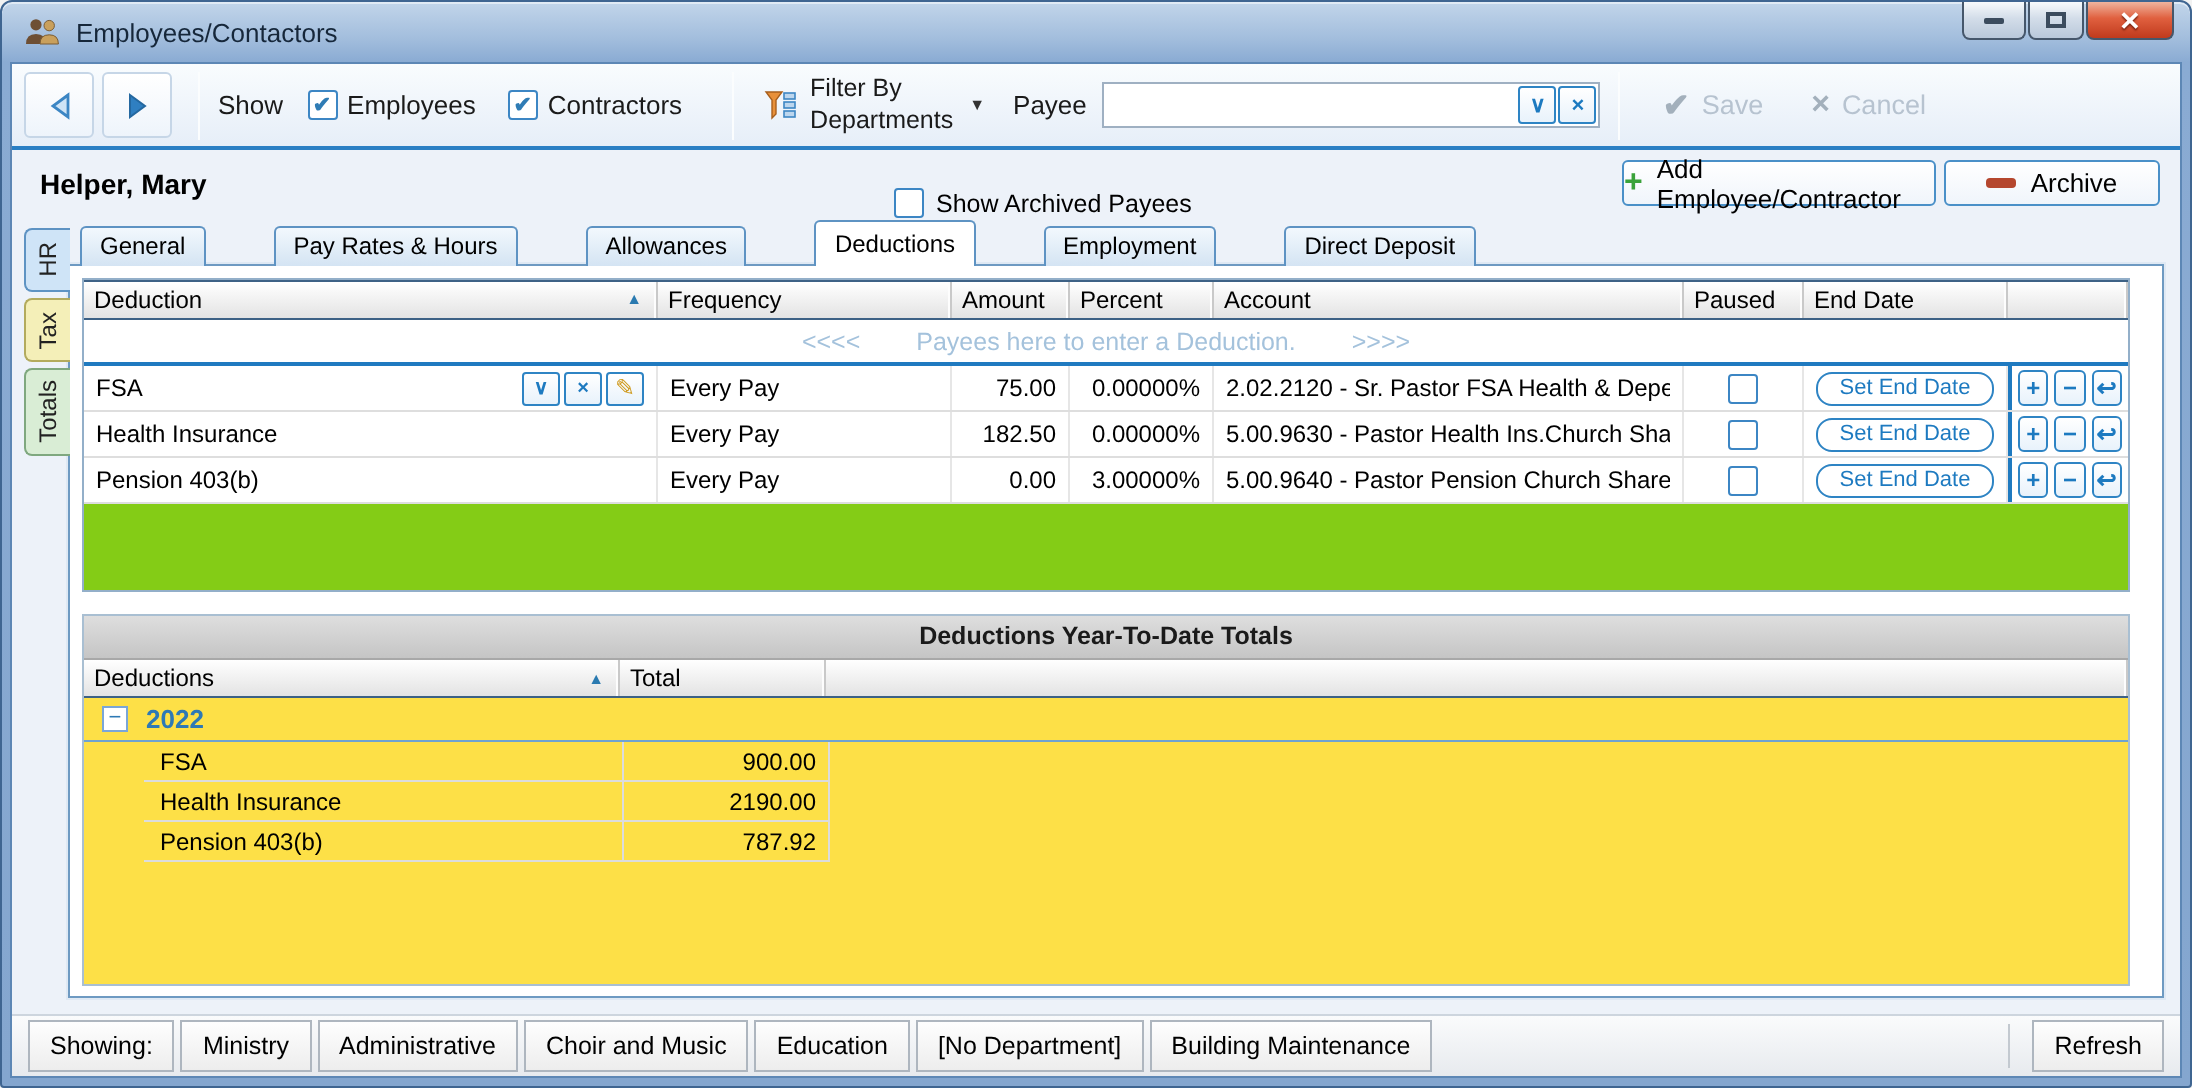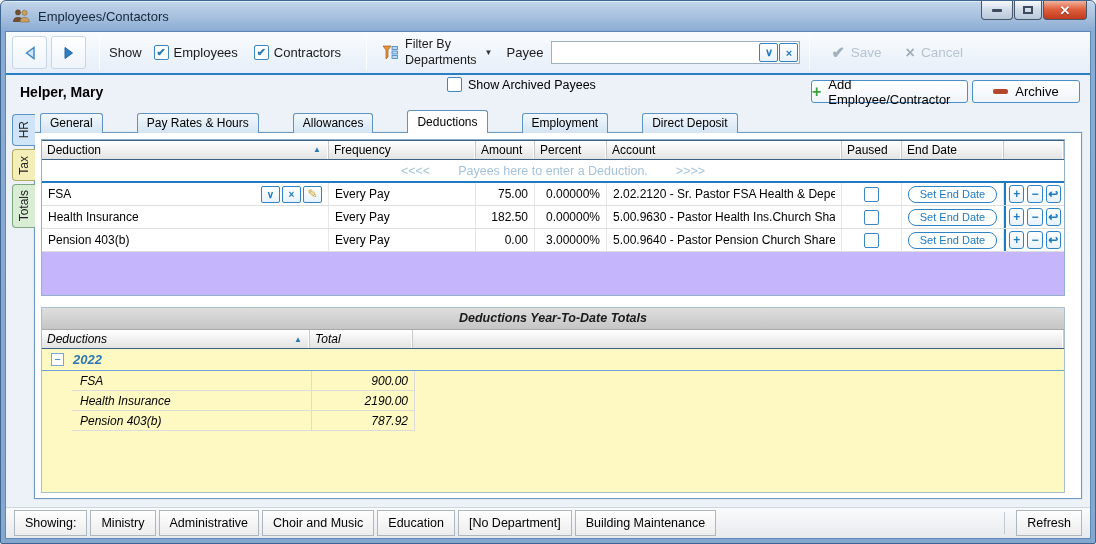--- a/index.html
+++ b/index.html
@@ -46,21 +46,21 @@
   .combo-btn { width:19px; height:19px; border:1px solid #2e84c4; border-radius:2px; margin-left:1px;
     background:linear-gradient(#fff,#e8f2fb); color:#1d7ac0; font-size:11px; font-weight:bold;
     display:flex; align-items:center; justify-content:center; }
   .sc-btn { display:flex; align-items:center; gap:6px; padding:0 12px; height:34px; }
   .sc-btn .ic { font-size:16px; font-weight:bold; color:#a3b0bc; }
   .sc-btn .lb { font-size:13.5px; color:#b7c3d0; }
 
   
   .payee-header { position:absolute; left:0; right:0; top:45px; height:32px; }
   .payee-name { position:absolute; left:14px; top:7px; font-size:14px; font-weight:bold; color:#000; }
-  .archived { position:absolute; left:441px; top:0; display:flex; gap:6px; align-items:center; font-size:12.5px; }
+  .archived { position:absolute; left:441px; top:17px; display:flex; gap:6px; align-items:center; font-size:12.5px; }
   .hdr-btn { position:absolute; top:3px; height:23px; border:1px solid #4a90c8; border-radius:3px;
     background:linear-gradient(#ffffff,#f0f5fb); display:flex; align-items:center; justify-content:center; gap:7px;
     font-size:13px; color:#000; }
   .add-btn { right:122px; width:157px; }
   .arch-btn { right:10px; width:108px; }
   .plus-ic { color:#3aa23a; font-size:16px; font-weight:bold; line-height:1; }
   .minus-ic { width:15px; height:5px; background:#b5472e; border-radius:2px; }
 
   
   .tabs { position:absolute; left:34px; top:78px; height:23px; display:flex; align-items:flex-end; z-index:3;gap:32px; }
@@ -75,21 +75,21 @@
   .st-hr { top:82px; height:32px; background:#cfe4f7; }
   .st-tax { top:117px; height:32px; background:#f4efb8; border-color:#b3ab5e; }
   .st-totals { top:152px; height:44px; background:#d9edd5; border-color:#7fa87f; }
 
   
   .panel { position:absolute; left:28px; right:8px; top:100px; height:367px;
     background:#fff; border:1px solid #6e9ac2; box-shadow:0 0 0 1px #dfe9f4; z-index:2; }
 
   
   .grid { position:absolute; left:6px; top:6px; width:1024px; height:157px;
-    border:1px solid #93afc9; background:#c4b5fd; overflow:hidden; }
+    border:1px solid #93afc9; background:#84cc16; overflow:hidden; }
   .g-head { display:flex; height:20px; border-top:1px solid #3d6185; border-bottom:1px solid #3d6185;
     background:linear-gradient(#ffffff,#e3e3e3); }
   .g-head .gc { border-right:1px solid #c9c9c9; box-shadow:inset -1px 0 0 #fdfdfd; font-size:12px;
     line-height:18px; padding:0 5px; display:flex; align-items:center; }
   .sort { margin-left:auto; color:#2a7ab0; font-size:8px; padding-right:2px; }
   .c-ded { width:287px; } .c-frq { width:147px; } .c-amt { width:59px; } .c-pct { width:72px; }
   .c-acc { width:235px; } .c-pau { width:60px; } .c-end { width:102px; } .c-act { flex:1; }
 
   .hint-row { height:23px; display:flex; align-items:center; justify-content:center; gap:28px;
     color:#a4c2dc; font-size:12.5px; border-bottom:2px solid #1f7ac0; background:#fff; }
@@ -107,21 +107,21 @@
     display:flex; align-items:center; justify-content:center; }
   .mini .pencil { color:#cf9a1e; font-size:12px; font-weight:normal; }
   .sed-btn { width:92px; height:17px; border:1px solid #2e84c4; border-radius:8px; background:#fff;
     color:#1d7ac0; font-size:11px; display:flex; align-items:center; justify-content:center; }
   .act { width:18px; height:18px; border:1px solid #2e84c4; border-radius:3px;
     background:linear-gradient(#fff,#e8f2fb); color:#1d7ac0; font-size:12px; font-weight:bold;
     display:flex; align-items:center; justify-content:center; line-height:1; }
 
   
   .ytd { position:absolute; left:6px; top:174px; width:1024px; height:186px;
-    border:1px solid #a9bfd2; background:#fef9c3; overflow:hidden;font-style:italic; }
+    border:1px solid #a9bfd2; background:#fde047; overflow:hidden; }
   .ytd-title { height:22px; background:linear-gradient(#dedede,#c5c5c5); border-bottom:1px solid #a8a8a8;
     font-size:12.5px; font-weight:bold; color:#1a1a1a; text-align:center; line-height:21px; }
   .y-head { display:flex; height:19px; border-bottom:1px solid #3d6185; background:linear-gradient(#ffffff,#e3e3e3); }
   .y-head .yc { border-right:1px solid #c9c9c9; box-shadow:inset -1px 0 0 #fdfdfd; font-size:12px;
     padding:0 5px; display:flex; align-items:center; }
   .yc-ded { width:268px; } .yc-tot { width:103px; } .yc-rest { flex:1; }
   .group-row { height:22px; display:flex; align-items:center; gap:9px; padding-left:9px;
     border-bottom:1px solid #6fa3d0; }
   .collapse-box { width:13px; height:13px; border:1px solid #7aa6d8; color:#2e79b5; font-size:11px;
     line-height:11px; text-align:center; background:#fff; }

